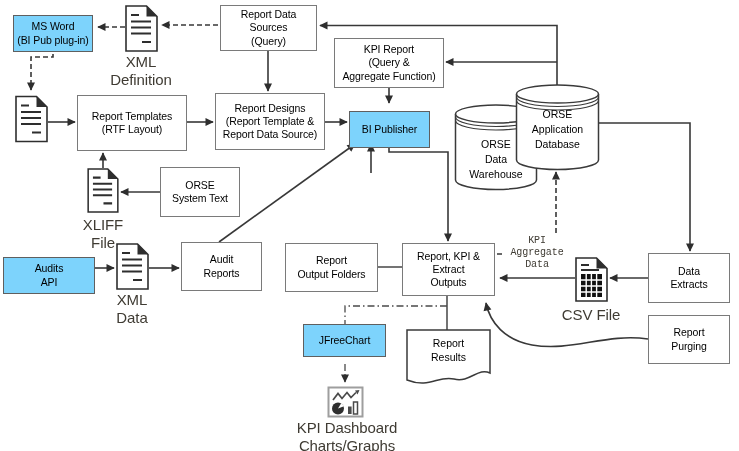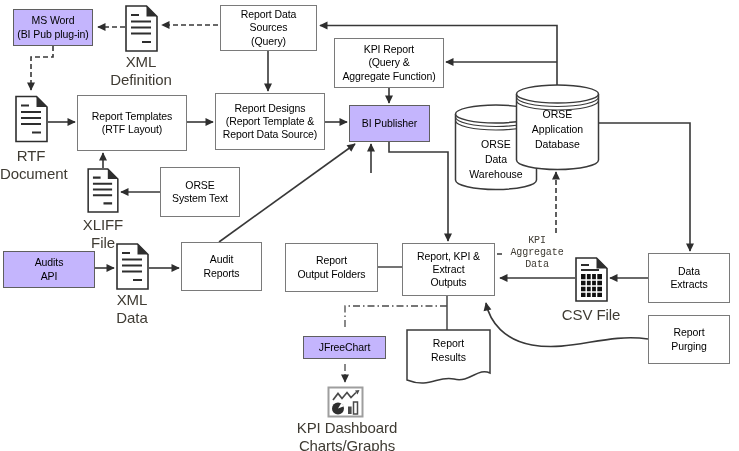--- a/index.html
+++ b/index.html
@@ -7,21 +7,21 @@
           font-family:"Liberation Sans",sans-serif;overflow:hidden;color:#000;}
   .wires{position:absolute;left:0;top:0;z-index:1;}
   .ln{stroke:#383838;stroke-width:1.6;fill:none;}
   .thin{stroke-width:1.4;}
   .dash{stroke-dasharray:5 3;}
   .dd{stroke-dasharray:7 3 1.5 3;stroke-width:1.3;stroke:#4a4a4a;}
   .cyl{position:absolute;z-index:2;}
   .box{position:absolute;box-sizing:border-box;background:#fff;border:1.5px solid #7a7a7a;
        display:flex;flex-direction:column;align-items:center;justify-content:center;
        text-align:center;font-size:10.5px;line-height:1.25;z-index:3;letter-spacing:-0.1px;}
-  .gray{background:#c4b5fd;border:1.7px solid #5f5f5f;}
+  .gray{background:#7dd3fc;border:1.7px solid #5f5f5f;margin-top:6px;}
   .b{font-weight:normal;display:block;}
   .r{display:block;}
   .icon{position:absolute;z-index:3;}
   .ilabel{position:absolute;z-index:4;text-align:center;font-size:15px;line-height:1.18;
           color:#3f3b33;letter-spacing:-0.1px;}
   .cyltext{position:absolute;z-index:4;text-align:center;font-size:10.5px;line-height:1.45;}
   .wbg{background:#fff;}
   .small{font-size:10px;font-family:Liberation Mono, monospace;}
 </style>
 </head>
@@ -149,39 +149,35 @@
     <span class="b">Outputs</span>
   </div>
   <div class="box" style="left:648px;top:253px;width:82px;height:50px">
     <span class="b">Data</span>
     <span class="b">Extracts</span>
   </div>
   <div class="box" style="left:648px;top:315px;width:82px;height:49px">
     <span class="b">Report</span>
     <span class="b">Purging</span>
   </div>
-  <div class="box gray" style="left:303px;top:336px;width:83px;height:23px">
+  <div class="box gray" style="left:303px;top:318px;width:83px;height:33px">
     <span class="r">JFreeChart</span>
   </div>
 
   <svg class="icon" style="left:125px;top:5px" width="33" height="47">
       <use href="#doc"></use>
     </svg>
   <div class="ilabel" style="left:108px;top:53px;width:66px">
     <span class="r">XML</span>
     <span class="r">Definition</span>
   </div>
 
   <svg class="icon" style="left:15px;top:95px" width="33" height="48">
       <use href="#doc"></use>
     </svg>
-  <div class="ilabel" style="left:0px;top:147px;width:62px">
-    <span class="r">RTF</span>
-    <span class="r">Document</span>
-  </div>
 
   <svg class="icon" style="left:87px;top:168px" width="32" height="45">
       <use href="#doc"></use>
     </svg>
   <div class="ilabel" style="left:72px;top:216px;width:62px">
     <span class="r">XLIFF</span>
     <span class="r">File</span>
   </div>
 
   <svg class="icon" style="left:116px;top:243px" width="33" height="47">

